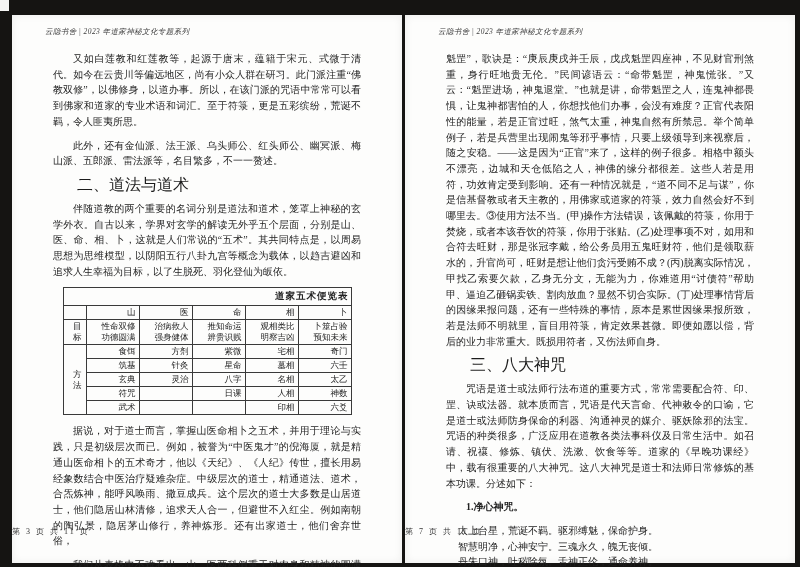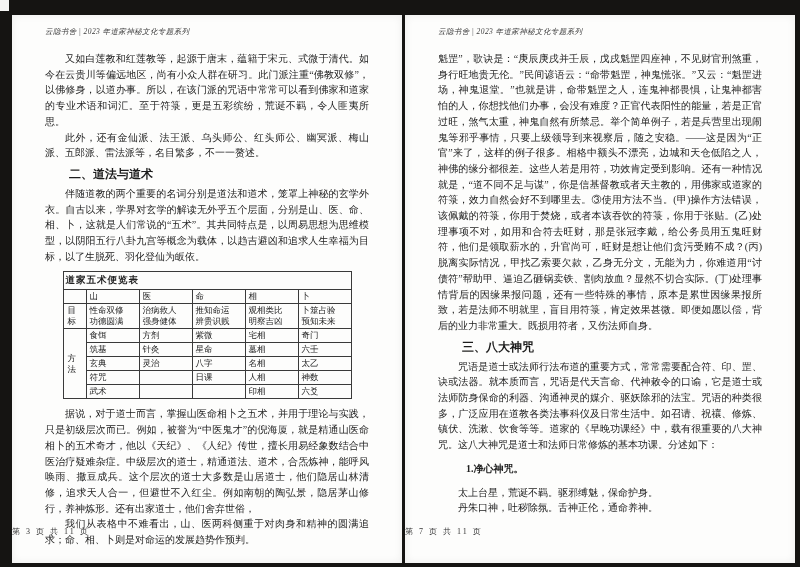--- a/index.html
+++ b/index.html
@@ -4,27 +4,27 @@
 <style>
   html,body{margin:0;padding:0;background:#151412;}
   .canvas{position:relative;width:800px;height:567px;background:#151412;overflow:hidden;
           font-family:"Liberation Serif","DejaVu Serif",serif;}
   .corner-artifact{position:absolute;left:0;top:0;width:9px;height:11px;background:#f5f5f3;}
   .spread{position:absolute;left:12px;top:15px;width:783px;height:548px;display:flex;gap:3px;}
   .page{flex:1;background:#fdfdfc;position:relative;box-sizing:border-box;
         padding:12px 33px 0 33px;color:#222;box-shadow:inset 0 0 8px rgba(0,0,0,0.07);}
   .running-head{font-size:7.5px;font-style:italic;color:#3c3c3c;letter-spacing:0.4px;margin:0 0 14px 0;}
   .body-text{font-size:10px;line-height:15.7px;text-align:justify;}
-  p.para{margin:0;text-indent:2em;}
+  p.para{margin:8px;text-indent:2em;}
   p.para.no-indent{text-indent:0;}
-  h2.section{font-size:12px;font-weight:bold;color:#1c1c1c;margin:5px 0 4px 0;text-indent:2em;line-height:16px;}
+  h2.section{font-size:16px;font-weight:normal;color:#1c1c1c;margin:5px 0 4px 0;text-indent:2em;line-height:16px;}
   p.chant{margin:0;text-indent:2em;}
   p.chant-title{margin:8px;text-indent:2em;font-weight:bold;}
   table.five-arts{border-collapse:collapse;margin:7px auto 7px auto;font-size:8.5px;color:#222;
-                  text-align:left;line-height:11px;}
+                  text-align:right;line-height:11px;}
   table.five-arts td,table.five-arts th{border:1px solid #3a3a3a;padding:1px 3px;white-space:pre-line;}
   table.five-arts th.tbl-title{font-weight:bold;font-size:9.5px;padding:3px 2px;letter-spacing:1px;}
   table.five-arts .axis-label{width:14px;padding:1px 4px;}
   table.five-arts .col-w{min-width:46px;}
   .page-footer{position:absolute;left:0;right:0;bottom:26px;text-align:left;
                font-size:8px;color:#333;letter-spacing:2px;}
 </style>
 </head>
 <body>
 
@@ -118,20 +118,21 @@
 
     <div class="page">
       <p class="running-head">云隐书舍 | 2023 年道家神秘文化专题系列</p>
 
       <div class="body-text">
         <p class="para no-indent">魁罡”，歌诀是：“庚辰庚戌并壬辰，戊戌魁罡四座神，不见财官刑煞重，身行旺地贵无伦。”民间谚语云：“命带魁罡，神鬼慌张。”又云：“魁罡进场，神鬼退堂。”也就是讲，命带魁罡之人，连鬼神都畏惧，让鬼神都害怕的人，你想找他们办事，会没有难度？正官代表阳性的能量，若是正官过旺，煞气太重，神鬼自然有所禁忌。举个简单例子，若是兵营里出现闹鬼等邪乎事情，只要上级领导到来视察后，随之安稳。——这是因为“正官”来了，这样的例子很多。相格中额头不漂亮，边城和天仓低陷之人，神佛的缘分都很差。这些人若是用符，功效肯定受到影响。还有一种情况就是，“道不同不足与谋”，你是信基督教或者天主教的，用佛家或道家的符箓，效力自然会好不到哪里去。③使用方法不当。(甲)操作方法错误，该佩戴的符箓，你用于焚烧，或者本该吞饮的符箓，你用于张贴。(乙)处理事项不对，如用和合符去旺财，那是张冠李戴，给公务员用五鬼旺财符，他们是领取薪水的，升官尚可，旺财是想让他们贪污受贿不成？(丙)脱离实际情况，甲找乙索要欠款，乙身无分文，无能为力，你难道用“讨债符”帮助甲、逼迫乙砸锅卖铁、割肉放血？显然不切合实际。(丁)处理事情背后的因缘果报问题，还有一些特殊的事情，原本是累世因缘果报所致，若是法师不明就里，盲目用符箓，肯定效果甚微。即便如愿以偿，背后的业力非常重大。既损用符者，又伤法师自身。</p>
         <h2 class="section">三、八大神咒</h2>
         <p class="para">咒语是道士或法师行法布道的重要方式，常常需要配合符、印、罡、诀或法器。就本质而言，咒语是代天言命、代神敕令的口谕，它是道士或法师防身保命的利器、沟通神灵的媒介、驱妖除邪的法宝。咒语的种类很多，广泛应用在道教各类法事科仪及日常生活中。如召请、祝禳、修炼、镇伏、洗漱、饮食等等。道家的《早晚功课经》中，载有很重要的八大神咒。这八大神咒是道士和法师日常修炼的基本功课。分述如下：</p>
         <p class="chant-title">1.净心神咒。</p>
         <p class="chant">太上台星，荒诞不羁。驱邪缚魅，保命护身。</p>
+        <p class="chant">智慧明净，心神安宁。三魂永久，魄无丧倾。</p>
         <p class="chant">丹朱口神，吐秽除氛。舌神正伦，通命养神。</p>
       </div>
 
       <div class="page-footer">第 7 页 共 11 页</div>
     </div>
 
   </div>
 </div>
 
 </body></html>

